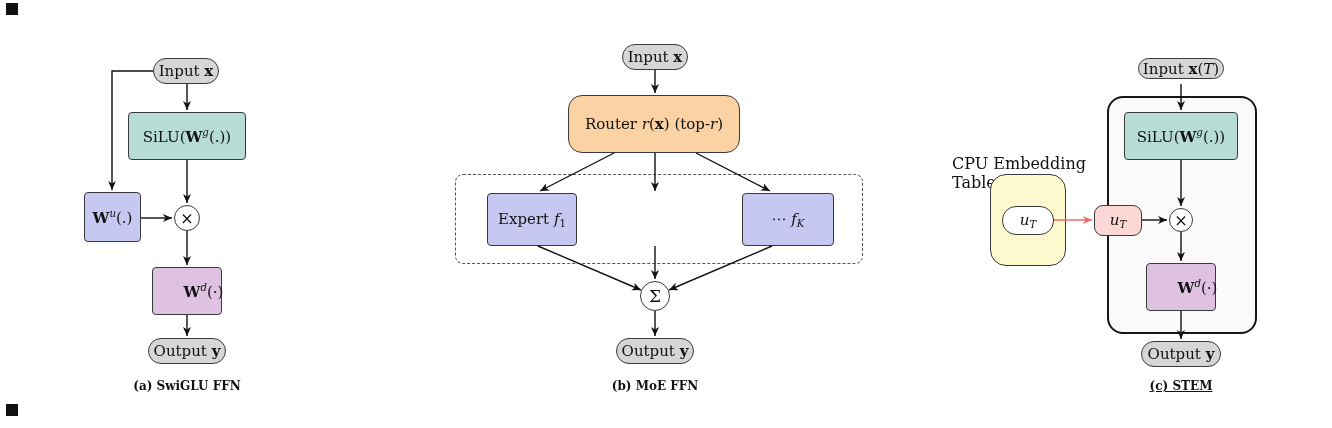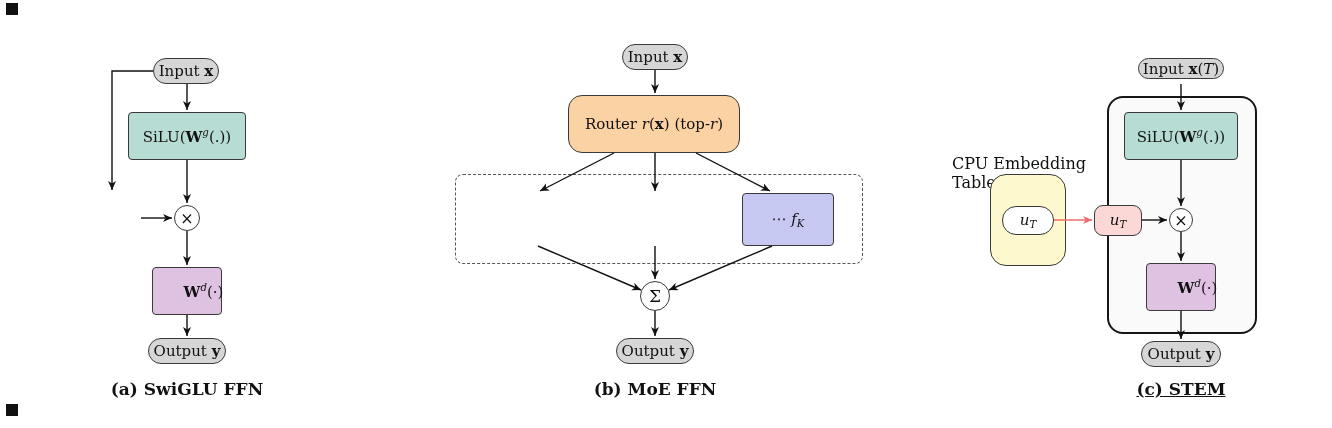--- a/index.html
+++ b/index.html
@@ -23,21 +23,21 @@
   .violet { background: var(--violet, #dfc2e2); padding-left: 33px; }
   .orange { background: var(--orange, #fbd2a3); border-radius: 14px; }
   .yellow { background: var(--yellow, #fdf8cd); border-radius: 16px; }
   .pinkbg { background: var(--pink, #fbd7d6); border-radius: 9px; }
   .circle { border-radius: 50%; background: #fff; font-size: 16px; }
 
   .container-c { position: absolute; border: 2.5px solid #161616; border-radius: 16px;
                  background: var(--panel_bg, #fafafa); z-index: 1; }
   .dashed-box  { position: absolute; border: 1.4px dashed #555; border-radius: 8px; z-index: 1; }
 
-  .caption { position: absolute; text-align: center; font-weight: bold; font-size: 17px; z-index: 2; }
+  .caption { position: absolute; text-align: center; font-weight: bold; font-size: 12px; z-index: 2; }
   .cpu-label { position: absolute; text-align: left; font-size: 16px; z-index: 2; }
 
   .seg.b    { font-weight: bold; }
   .seg.i    { font-style: italic; }
   .seg.sup  { font-size: 0.68em; font-style: italic; vertical-align: 0.55em; }
   .seg.sub  { font-size: 0.68em; vertical-align: -0.25em; }
   .seg.subi { font-size: 0.68em; font-style: italic; vertical-align: -0.25em; }
 
   .corner-mark { position: absolute; width: 12px; height: 12px; background: #111; z-index: 2; }
 </style>
@@ -50,20 +50,23 @@
   <div class="corner-mark" style="left:6px; top:404px;"></div>
 
   <div class="node pill" style="left:153px; top:58px; width:66px; height:26px;">
     <span class="label"><span class="seg">Input </span><span class="seg b">x</span></span>
   </div>
 
   <div class="node box teal" style="left:128px; top:112px; width:118px; height:48px;">
     <span class="label"><span class="seg">SiLU(</span><span class="seg b">W</span><span class="seg sup">g</span><span class="seg">(.))</span></span>
   </div>
 
+  <div class="node box purple" style="left:84px; top:192px; width:57px; height:50px;">
+    <span class="label"><span class="seg b">W</span><span class="seg sup">u</span><span class="seg">(.)</span></span>
+  </div>
 
   <div class="node circle" style="left:174px; top:205px; width:26px; height:26px;">
     <span class="label"><span class="seg">×</span></span>
   </div>
 
   <div class="node box violet" style="left:152px; top:267px; width:70px; height:48px;">
     <span class="label"><span class="seg b">W</span><span class="seg sup">d</span><span class="seg">(·)</span></span>
   </div>
 
   <div class="node pill" style="left:148px; top:338px; width:78px; height:26px;">
@@ -75,20 +78,23 @@
   <div class="node pill" style="left:622px; top:44px; width:66px; height:26px;">
     <span class="label"><span class="seg">Input </span><span class="seg b">x</span></span>
   </div>
 
   <div class="node orange" style="left:568px; top:95px; width:172px; height:58px;">
     <span class="label"><span class="seg">Router </span><span class="seg i">r</span><span class="seg">(</span><span class="seg b">x</span><span class="seg">) (top-</span><span class="seg i">r</span><span class="seg">)</span></span>
   </div>
 
   <div class="dashed-box" style="left:455px; top:174px; width:408px; height:90px;"></div>
 
+  <div class="node box purple" style="left:487px; top:193px; width:90px; height:53px;">
+    <span class="label"><span class="seg">Expert </span><span class="seg i">f</span><span class="seg sub">1</span></span>
+  </div>
 
 
   <div class="node box purple" style="left:742px; top:193px; width:92px; height:53px;">
     <span class="label"><span class="seg">⋯ </span><span class="seg i">f</span><span class="seg subi">K</span></span>
   </div>
 
   <div class="node circle" style="left:640px; top:281px; width:30px; height:30px; font-size:17px;">
     <span class="label"><span class="seg">Σ</span></span>
   </div>
 

